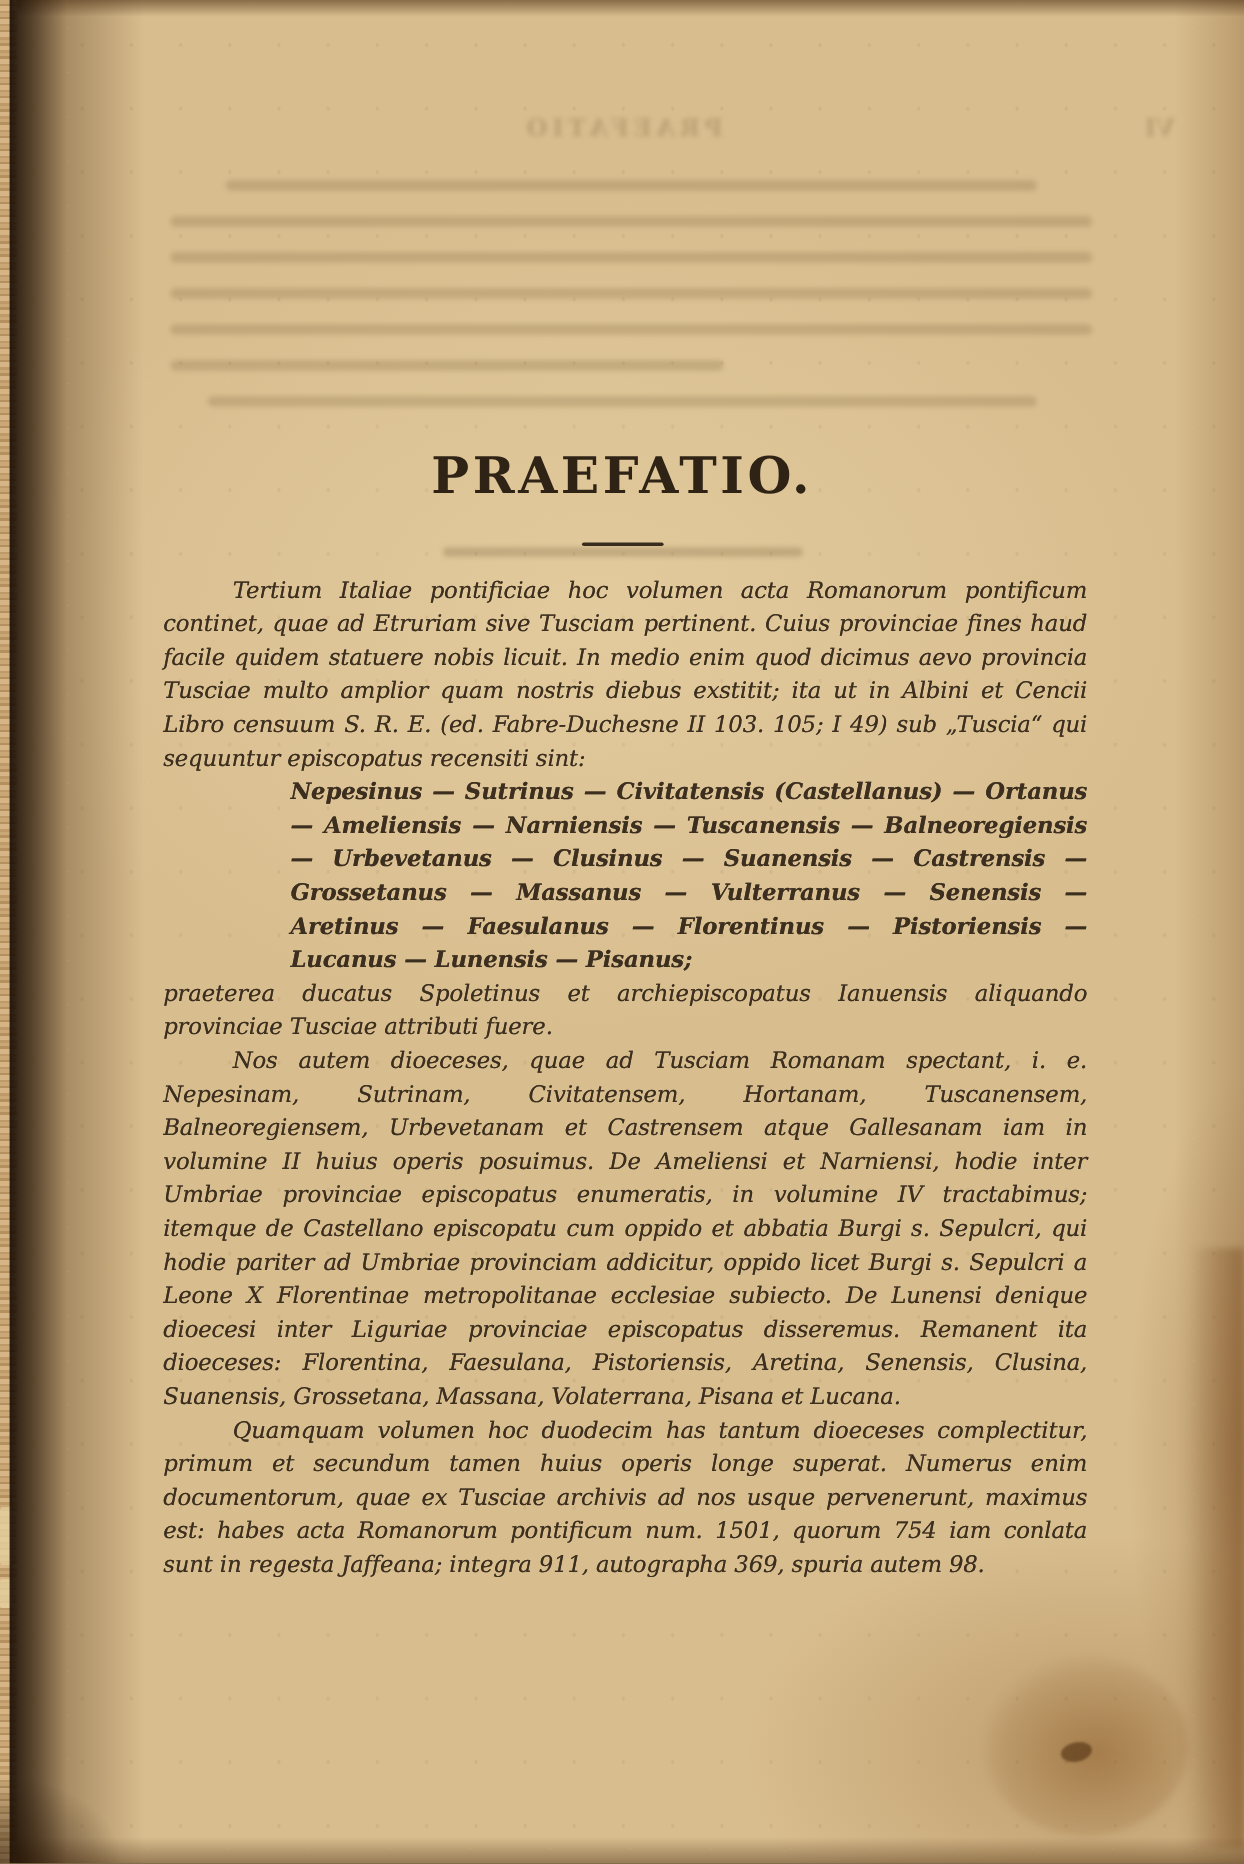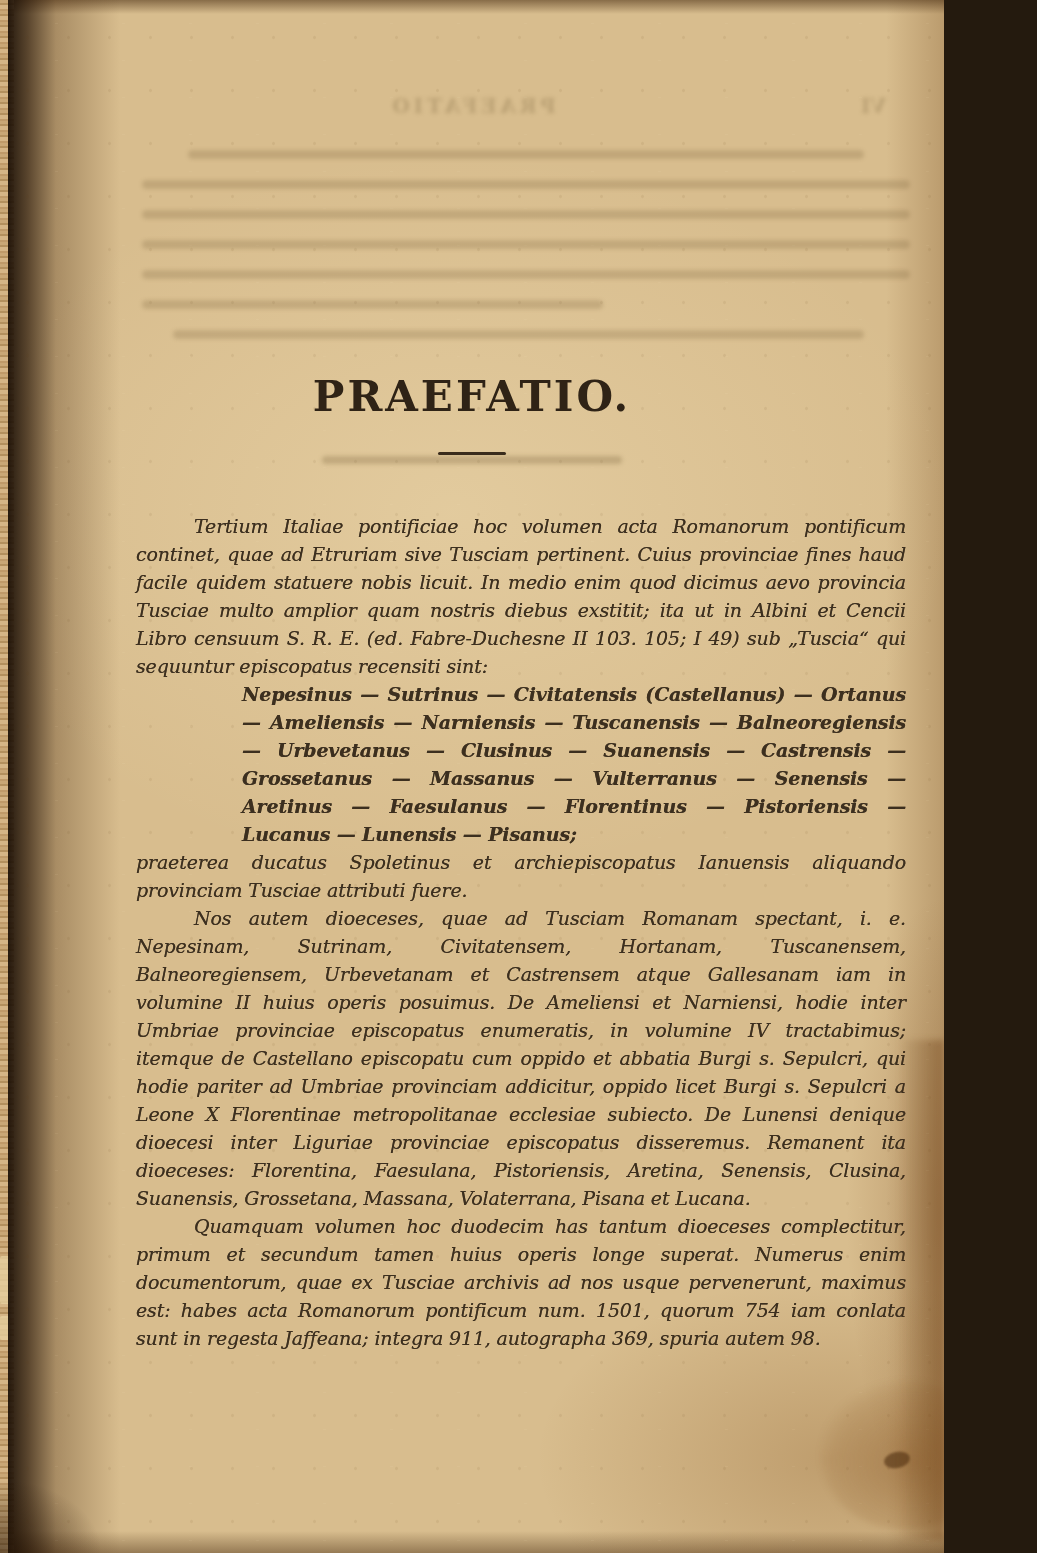--- a/index.html
+++ b/index.html
@@ -1,20 +1,20 @@
 <!DOCTYPE html>
 <html><head>
 <meta charset="utf-8">
 <style>
   * { margin:0; padding:0; box-sizing:border-box; }
   html, body { width:1037px; height:1553px; }
   body { background:#241a0e; font-family:"DejaVu Serif", serif; }
 
   .scan {
-    position:relative; width:944px; height:1553px; overflow:hidden;
+    position:relative; width:1037px; height:1553px; overflow:hidden;
     background:
       radial-gradient(ellipse 420px 260px at 88% 94%, rgba(125,75,25,0.28), transparent 70%),
       radial-gradient(ellipse 130px 420px at 100% 78%, rgba(120,70,28,0.30), transparent 75%),
       radial-gradient(ellipse 720px 520px at 48% 33%, rgba(250,234,194,0.30), transparent 70%),
       linear-gradient(to bottom, rgba(70,42,15,0.55), rgba(70,42,15,0) 14px),
       linear-gradient(to top, rgba(70,42,15,0.45), rgba(70,42,15,0) 22px),
       linear-gradient(to left, rgba(110,68,25,0.28), rgba(110,68,25,0) 58px),
       #d8bd8e;
   }
 
@@ -76,21 +76,20 @@
   }
   .title-rule {
     position:absolute; top:452px; left:50%; transform:translateX(-50%);
     width:68px; height:3px; background:#3a2c1c; border-radius:2px;
   }
   .body-text {
     position:absolute; top:478px; left:136px; width:770px;
     font-style:italic; font-size:19px; line-height:28px; letter-spacing:-0.15px;
     text-align:justify; color:#3c2f1f;
     text-shadow: 0 0 0.4px rgba(60,47,31,0.8);
-    margin-top: 34px;
   }
   .body-text p { margin:0; }
   .p-indent { text-indent:58px; }
   .bishop-list { margin-left:106px !important; margin-right:46px;font-weight:bold; }
 
   
   .stain-br {
     position:absolute; left:820px; top:1380px; width:170px; height:150px;
     background:radial-gradient(ellipse at 55% 55%, rgba(125,72,22,0.38), rgba(125,72,22,0.12) 60%, transparent 75%);
     filter:blur(3px); border-radius:50%;
@@ -132,21 +131,21 @@
     <div class="gl gl-7"></div>
   </div>
   <div class="gl-note"></div>
 
   <h1 class="title">PRAEFATIO.</h1>
   <div class="title-rule"></div>
 
   <div class="body-text">
     <p class="p-indent">Tertium Italiae pontificiae hoc volumen acta Romanorum pontificum continet, quae ad Etruriam sive Tusciam pertinent. Cuius provinciae fines haud facile quidem statuere nobis licuit. In medio enim quod dicimus aevo provincia Tusciae multo amplior quam nostris diebus exstitit; ita ut in Albini et Cencii Libro censuum S. R. E. (ed. Fabre-Duchesne II 103. 105; I 49) sub „Tuscia“ qui sequuntur episcopatus recensiti sint:</p>
     <p class="bishop-list">Nepesinus — Sutrinus — Civitatensis (Castellanus) — Ortanus — Ameliensis — Narniensis — Tuscanensis — Balneoregiensis — Urbevetanus — Clusinus — Suanensis — Castrensis — Grossetanus — Massanus — Vulterranus — Senensis — Aretinus — Faesulanus — Florentinus — Pistoriensis — Lucanus — Lunensis — Pisanus;</p>
-    <p>praeterea ducatus Spoletinus et archiepiscopatus Ianuensis aliquando provinciam Tusciae attributi fuere.</p>
+    <p>praeterea ducatus Spoletinus et archiepiscopatus Ianuensis aliquando provinciae Tusciae attributi fuere.</p>
     <p class="p-indent">Nos autem dioeceses, quae ad Tusciam Romanam spectant, i. e. Nepesinam, Sutrinam, Civitatensem, Hortanam, Tuscanensem, Balneoregiensem, Urbevetanam et Castrensem atque Gallesanam iam in volumine II huius operis posuimus. De Ameliensi et Narniensi, hodie inter Umbriae provinciae episcopatus enumeratis, in volumine IV tractabimus; itemque de Castellano episcopatu cum oppido et abbatia Burgi s. Sepulcri, qui hodie pariter ad Umbriae provinciam addicitur, oppido licet Burgi s. Sepulcri a Leone X Florentinae metropolitanae ecclesiae subiecto. De Lunensi denique dioecesi inter Liguriae provinciae episcopatus disseremus. Remanent ita dioeceses: Florentina, Faesulana, Pistoriensis, Aretina, Senensis, Clusina, Suanensis, Grossetana, Massana, Volaterrana, Pisana et Lucana.</p>
     <p class="p-indent">Quamquam volumen hoc duodecim has tantum dioeceses complectitur, primum et secundum tamen huius operis longe superat. Numerus enim documentorum, quae ex Tusciae archivis ad nos usque pervenerunt, maximus est: habes acta Romanorum pontificum num. 1501, quorum 754 iam conlata sunt in regesta Jaffeana; integra 911, autographa 369, spuria autem 98.</p>
   </div>
 
   <div class="stain-br"></div>
   <div class="ink-spot"></div>
   <div class="stain-right"></div>
   <div class="corner-bl"></div>
 
 </div>

